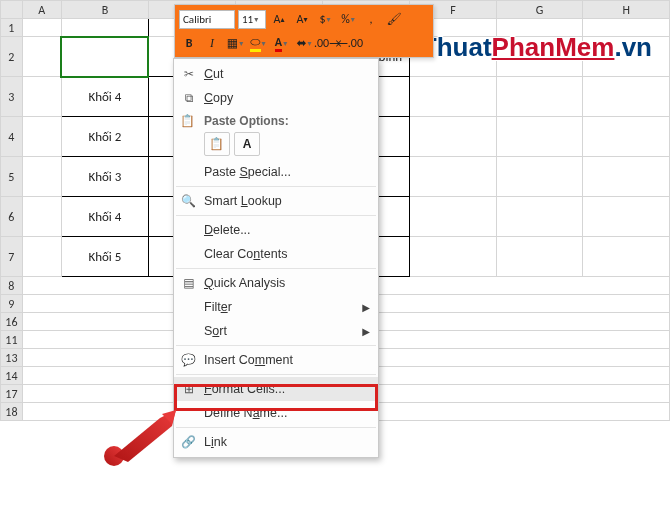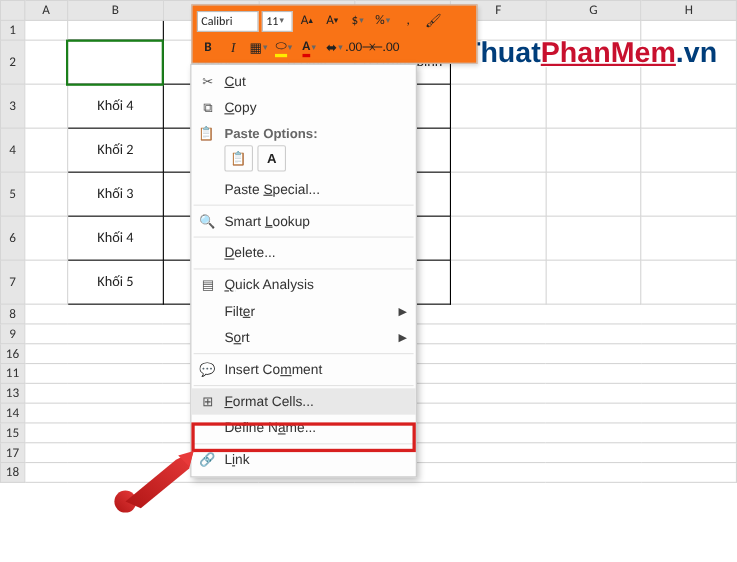--- a/index.html
+++ b/index.html
@@ -237,24 +237,20 @@
       </tr>
   <tr class="rStd">
         <th class="hdr row">13</th>
         <td colspan="8"></td>
       </tr>
   <tr class="rStd">
         <th class="hdr row">14</th>
         <td colspan="8"></td>
       </tr>
   <tr class="rStd">
-        <th class="hdr row">15</th>
-        <td colspan="8"></td>
-      </tr>
-  <tr class="rStd">
         <th class="hdr row">17</th>
         <td colspan="8"></td>
       </tr>
   <tr class="rStd">
         <th class="hdr row">18</th>
         <td colspan="8"></td>
       </tr>
 </tbody>
   </table>
 
@@ -311,20 +307,23 @@
   </div>
   <hr>
   <div class="item">
     <span class="icon">🔍</span>
     <span>Smart <span class="u">L</span>ookup</span>
   </div>
   <hr>
   <div class="item">
       <span><span class="u">D</span>elete...</span>
     </div>
+  <div class="item">
+      <span>Clear Co<span class="u">n</span>tents</span>
+    </div>
   <hr>
   <div class="item">
     <span class="icon">▤</span>
     <span><span class="u">Q</span>uick Analysis</span>
   </div>
   <div class="item">
     <span>Filt<span class="u">e</span>r</span>
       <span class="arrow">▶</span>
   </div>
   <div class="item">

